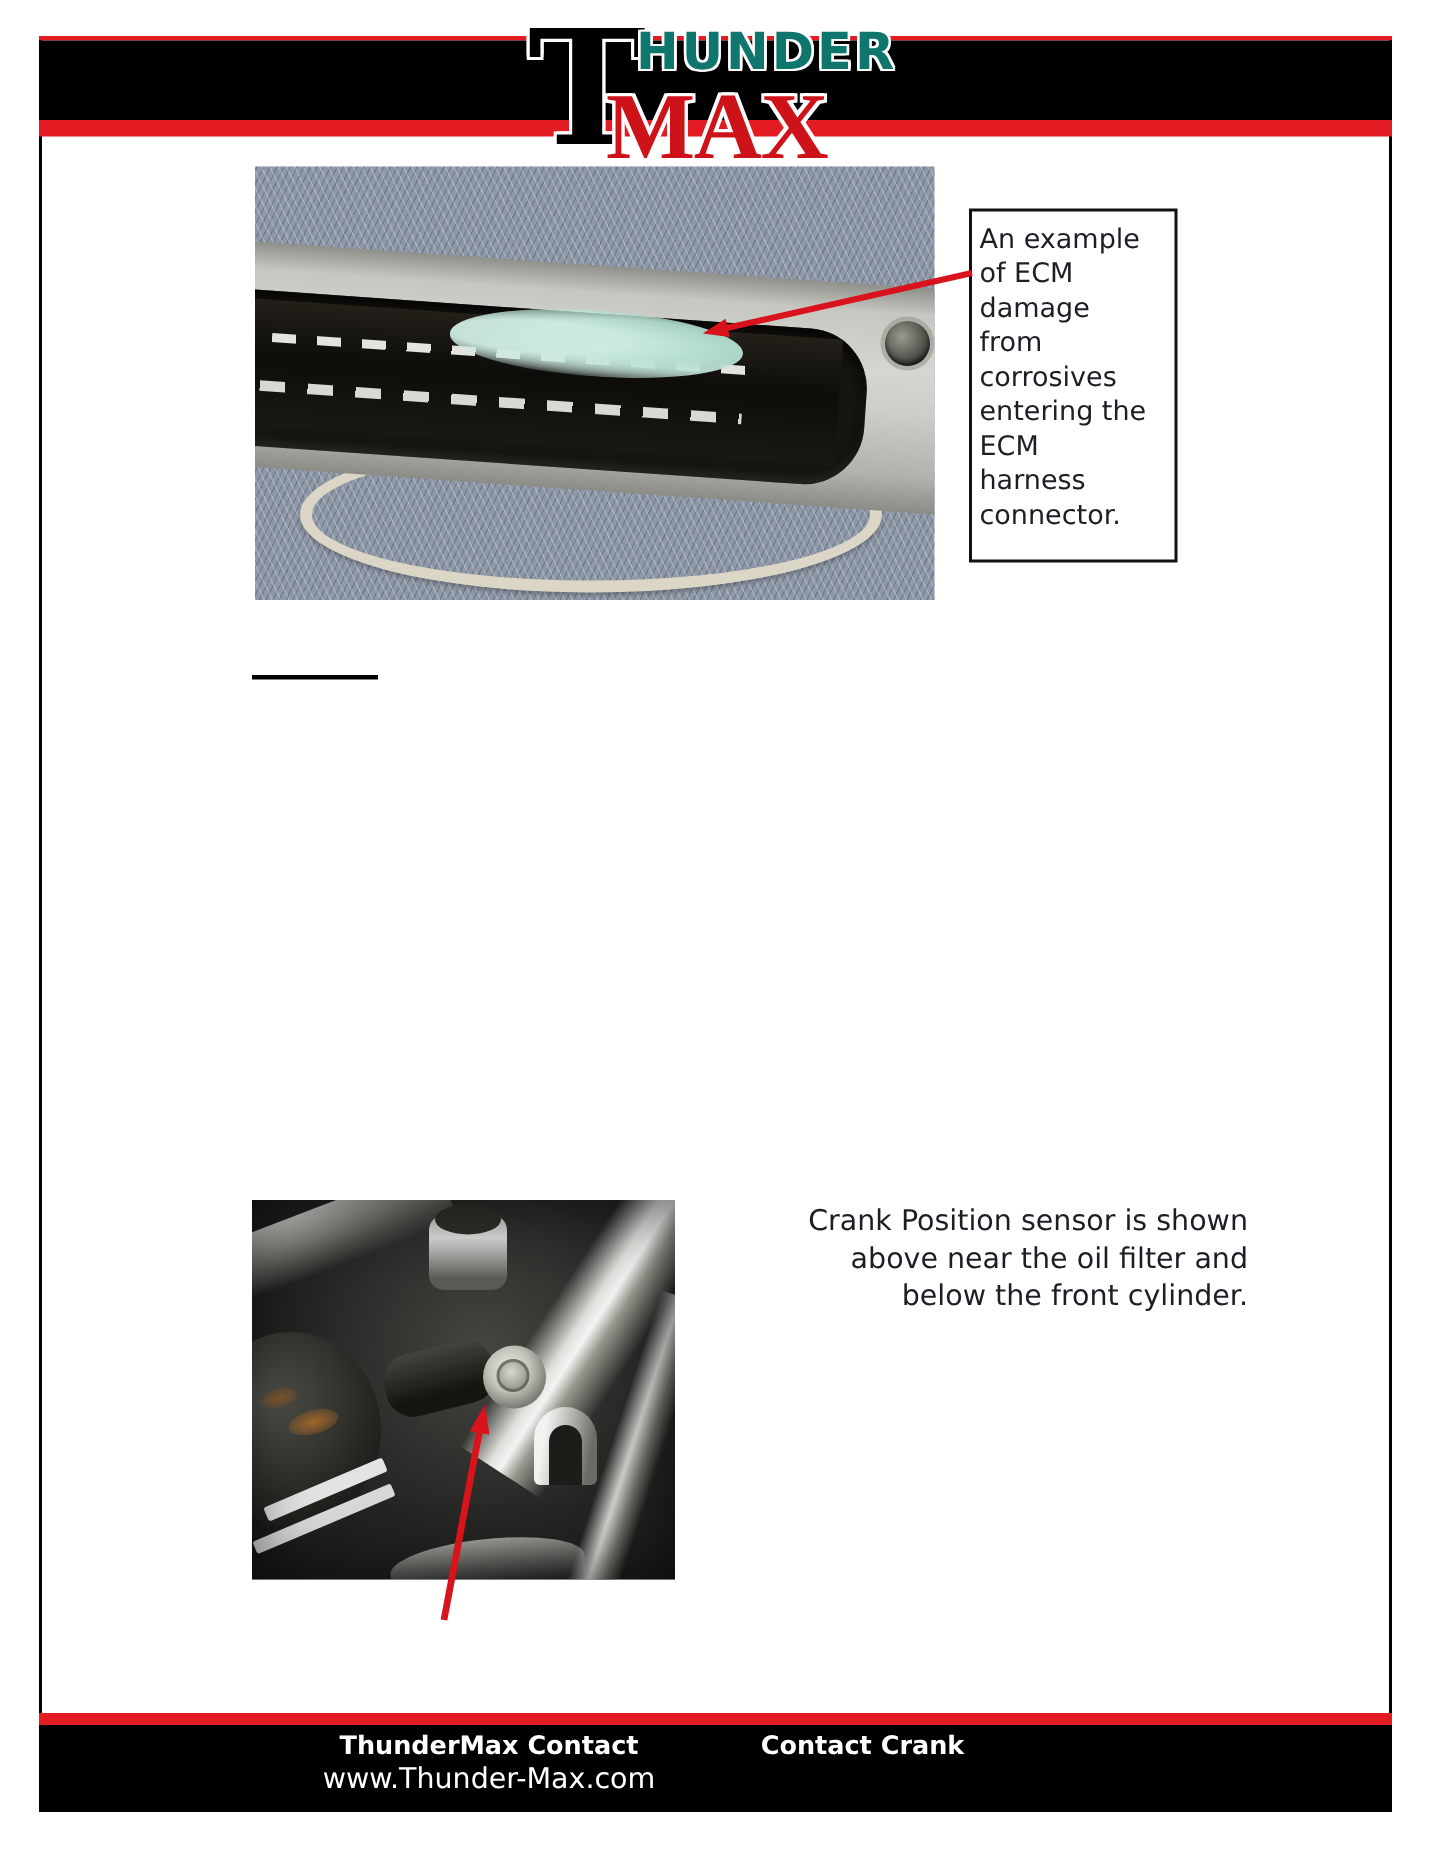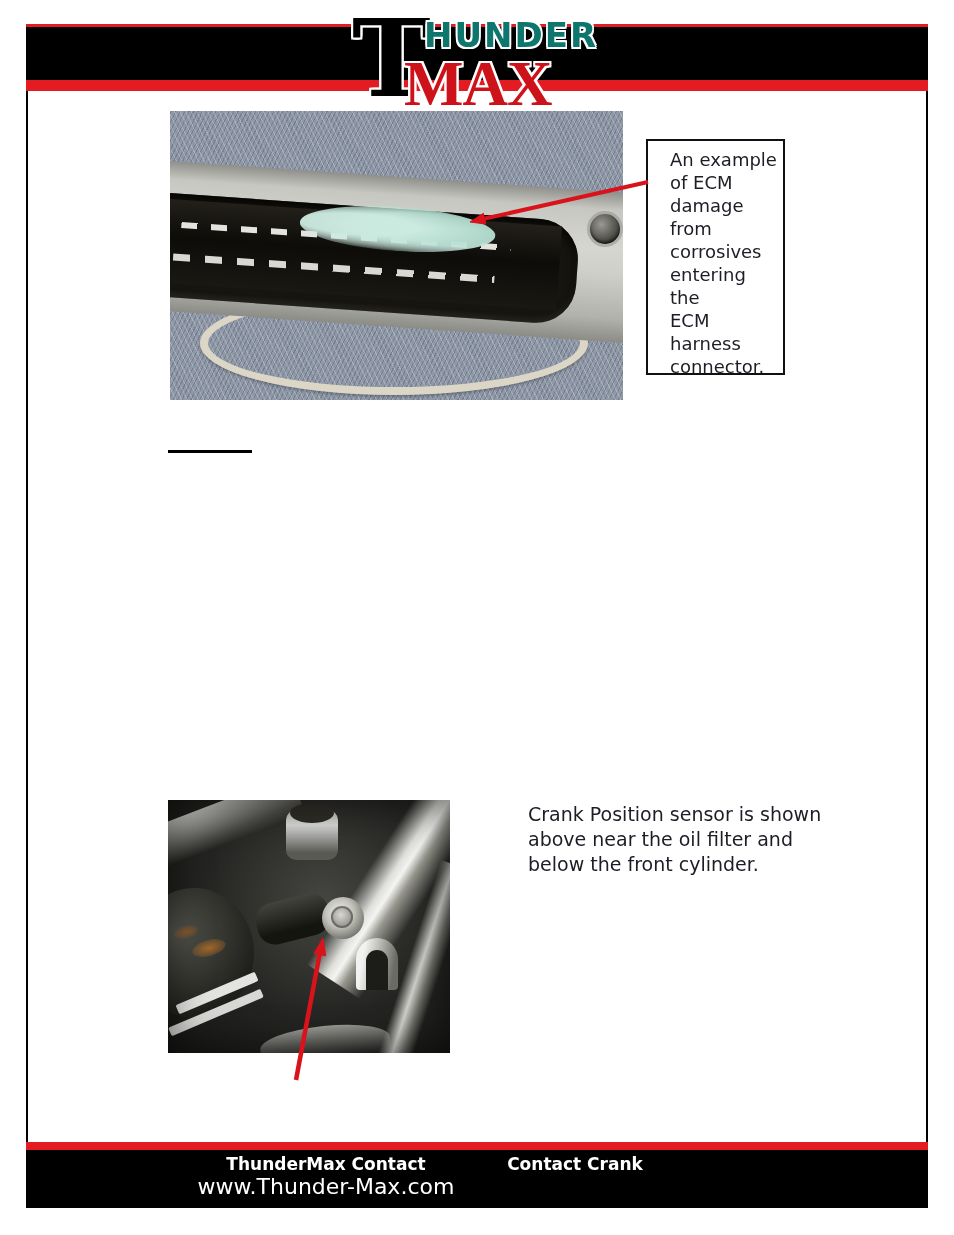--- a/index.html
+++ b/index.html
@@ -56,21 +56,21 @@
       radial-gradient(ellipse at 30% 45%, rgba(205,235,225,.95) 0 30%, rgba(205,235,225,0) 70%),
       radial-gradient(ellipse at 65% 40%, rgba(170,215,200,.9) 0 35%, rgba(170,215,200,0) 75%),
       radial-gradient(ellipse at 85% 60%, rgba(220,240,238,.85) 0 25%, rgba(0,0,0,0) 70%);}
   .p1-bolt{position:absolute;left:420px;top:103px;width:30px;height:30px;border-radius:50%;
     background:radial-gradient(circle at 38% 35%, #9a9a92, #54544e 55%, #2e2e28 78%);
     box-shadow:0 0 0 3px rgba(150,150,144,.6), inset 0 -2px 3px rgba(0,0,0,.6);}
   
   .callout{
     position:absolute;left:646px;top:139px;width:139px;height:236px;box-sizing:border-box;
     border:2px solid #111;background:#fff;z-index:4;
-    padding:7px 4px 0 22px;font-size:18px;line-height:23px;color:var(--text,#1d1d25);
+    padding:7px 4px 0 5px;font-size:18px;line-height:23px;color:var(--text,#1d1d25);
   }
   .preline{white-space:pre-line;}
   
   .rule{position:absolute;left:168px;top:450px;width:84px;height:3px;background:#000;}
   
   .photo2{position:absolute;left:168px;top:800px;width:282px;height:253px;overflow:hidden;z-index:1;
     background:radial-gradient(circle at 55% 40%, #454541 0%, #242422 55%, #161614 100%);}
   .photo2::after{content:"";position:absolute;inset:0;box-shadow:inset 0 0 42px rgba(0,0,0,.55);}
   .p2-chrome-pipe{position:absolute;left:196px;top:-30px;width:64px;height:230px;transform:rotate(33deg);
     background:linear-gradient(90deg, rgba(20,20,18,0) 0%, #dededa 35%, #f4f4f2 48%, #97978f 65%, rgba(20,20,18,0) 100%);}
@@ -94,30 +94,30 @@
   .p2-sensor{position:absolute;left:154px;top:97px;width:42px;height:42px;border-radius:50%;
     background:radial-gradient(circle at 42% 38%, #f0f0ec, #c2c2ba 40%, #80807a 70%, #4a4a44);}
   .p2-sensor::after{content:"";position:absolute;left:9px;top:9px;width:22px;height:22px;border-radius:50%;
     background:radial-gradient(circle at 45% 40%, #d8d8d2, #8e8e86 75%);box-shadow:inset 0 0 0 2px rgba(70,70,64,.55);}
   .p2-horseshoe{position:absolute;left:188px;top:138px;width:42px;height:52px;border-radius:21px 21px 4px 4px;
     background:linear-gradient(100deg,#f2f2f0 20%, #b9b9b3 50%, #6b6b65 85%);}
   .p2-horseshoe::after{content:"";position:absolute;left:10px;top:12px;width:22px;height:40px;border-radius:11px 11px 0 0;background:#1c1c18;}
   .p2-bottom-glow{position:absolute;left:92px;top:226px;width:130px;height:34px;border-radius:50% 50% 0 0;
     background:linear-gradient(180deg,#b9b9b3,rgba(40,40,36,0));opacity:.8;transform:rotate(-6deg);}
   
-  .crank-caption{position:absolute;left:528px;top:802px;width:320px;font-size:19px;line-height:25px;color:var(--text,#1d1d25);}
+  .crank-caption{position:absolute;left:512px;top:802px;width:320px;font-size:19px;line-height:25px;color:var(--text,#1d1d25);text-align:right;}
   
   .overlay{position:absolute;left:0;top:0;width:954px;height:1235px;z-index:5;pointer-events:none;}
   .overlay .arrow{stroke:var(--arrow-red,#d9131b);fill:var(--arrow-red,#d9131b);}
   
   .ftr-red{position:absolute;left:26px;width:902px;top:1142px;height:8px;background:var(--red,#e31c23);}
   .ftr-black{position:absolute;left:26px;width:902px;top:1150px;height:58px;background:#000;}
   .ftr-col{position:absolute;top:1153px;width:300px;text-align:center;color:var(--footer-text,#fff);z-index:2;}
   .ftr-col .lbl{font-weight:bold;font-size:17px;line-height:22px;}
-  .ftr-col .val{font-size:22px;line-height:23px;}
+  .ftr-col .val{font-size:19px;line-height:23px;}
   .ftr-col.website{left:176px;}
   .ftr-col.contact{left:425px;}
 </style>
 </head>
 <body>
 
 <div class="page">
 
   <div class="frame-line left"></div>
   <div class="frame-line right"></div>

